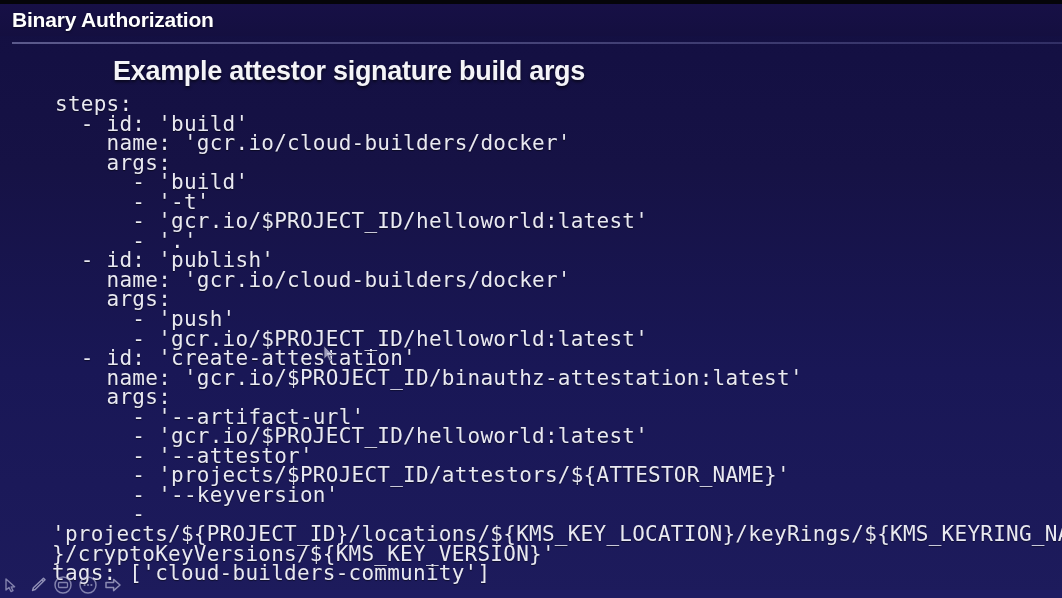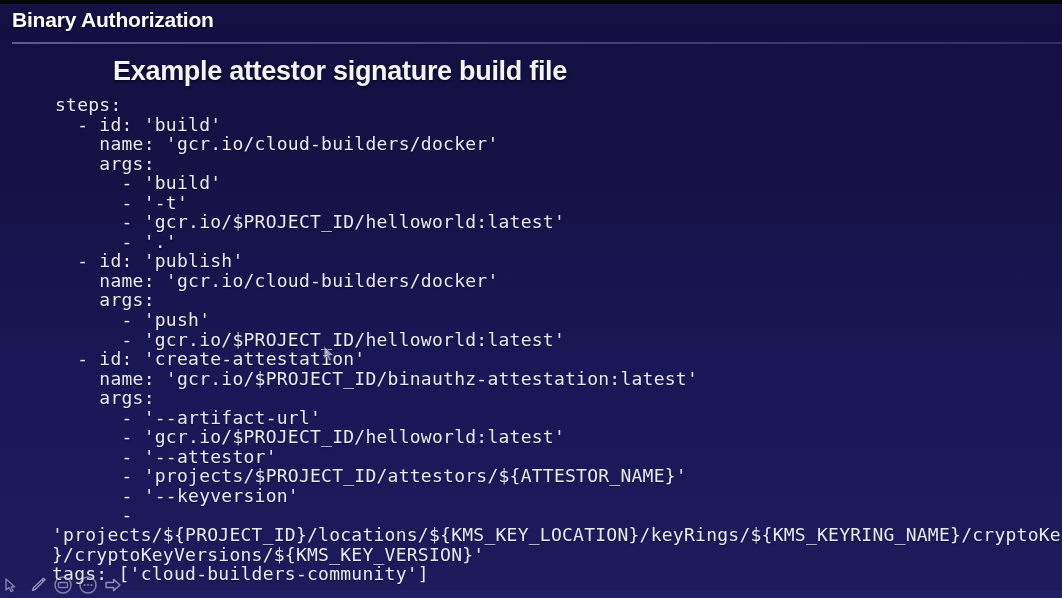--- a/index.html
+++ b/index.html
@@ -70,21 +70,21 @@
     white-space: nowrap;
   }
 
   
   #code {
     position: absolute;
     left: 55px;
     top: 95px;
     width: 1000px;
     font-family: "DejaVu Sans Mono", "Liberation Mono", monospace;
-    font-size: 18px;
+    font-size: 21px;
     line-height: 19.55px;
     color: #e9e9f2;
     letter-spacing: 0.25px;
     white-space: pre;
     text-shadow: 0 1px 1px rgba(0,0,0,0.5);
   }
   #code .line {
     height: 19.55px;
     white-space: pre;
   }
@@ -135,21 +135,21 @@
 
 <div id="slide">
 
   <div id="topstrip"></div>
 
   <div id="header">
     <div id="header-title">Binary Authorization</div>
   </div>
   <div id="header-rule"></div>
 
-  <div id="slide-title">Example attestor signature build file</div>
+  <div id="slide-title">Example attestor signature build args</div>
 
   <div id="code"><div class="line">steps:</div><div class="line">  - id: 'build'</div><div class="line">    name: 'gcr.io/cloud-builders/docker'</div><div class="line">    args:</div><div class="line">      - 'build'</div><div class="line">      - '-t'</div><div class="line">      - 'gcr.io/$PROJECT_ID/helloworld:latest'</div><div class="line">      - '.'</div><div class="line">  - id: 'publish'</div><div class="line">    name: 'gcr.io/cloud-builders/docker'</div><div class="line">    args:</div><div class="line">      - 'push'</div><div class="line">      - 'gcr.io/$PROJECT_ID/helloworld:latest'</div><div class="line">  - id: 'create-attestation'</div><div class="line">    name: 'gcr.io/$PROJECT_ID/binauthz-attestation:latest'</div><div class="line">    args:</div><div class="line">      - '--artifact-url'</div><div class="line">      - 'gcr.io/$PROJECT_ID/helloworld:latest'</div><div class="line">      - '--attestor'</div><div class="line">      - 'projects/$PROJECT_ID/attestors/${ATTESTOR_NAME}'</div><div class="line">      - '--keyversion'</div><div class="line">      -</div><div class="line wrapline">'projects/${PROJECT_ID}/locations/${KMS_KEY_LOCATION}/keyRings/${KMS_KEYRING_NAME}/cryptoKeys/${KMS_KEY_NAME</div><div class="line wrapline">}/cryptoKeyVersions/${KMS_KEY_VERSION}'</div><div class="line wrapline">tags: ['cloud-builders-community']</div></div>
 
   <svg id="cursor" viewBox="0 0 13 16" style="left: 323px; top: 346px;">
     <path d="M1 0 L1 13 L4.2 10.2 L6.3 15 L8.4 14 L6.4 9.6 L10.6 9.5 Z" fill="#c9c9e0" stroke="#2b2b55" stroke-width="0.8"></path>
   </svg>
 
   <div id="bottombar"></div>
 
   <div id="toolbar">

